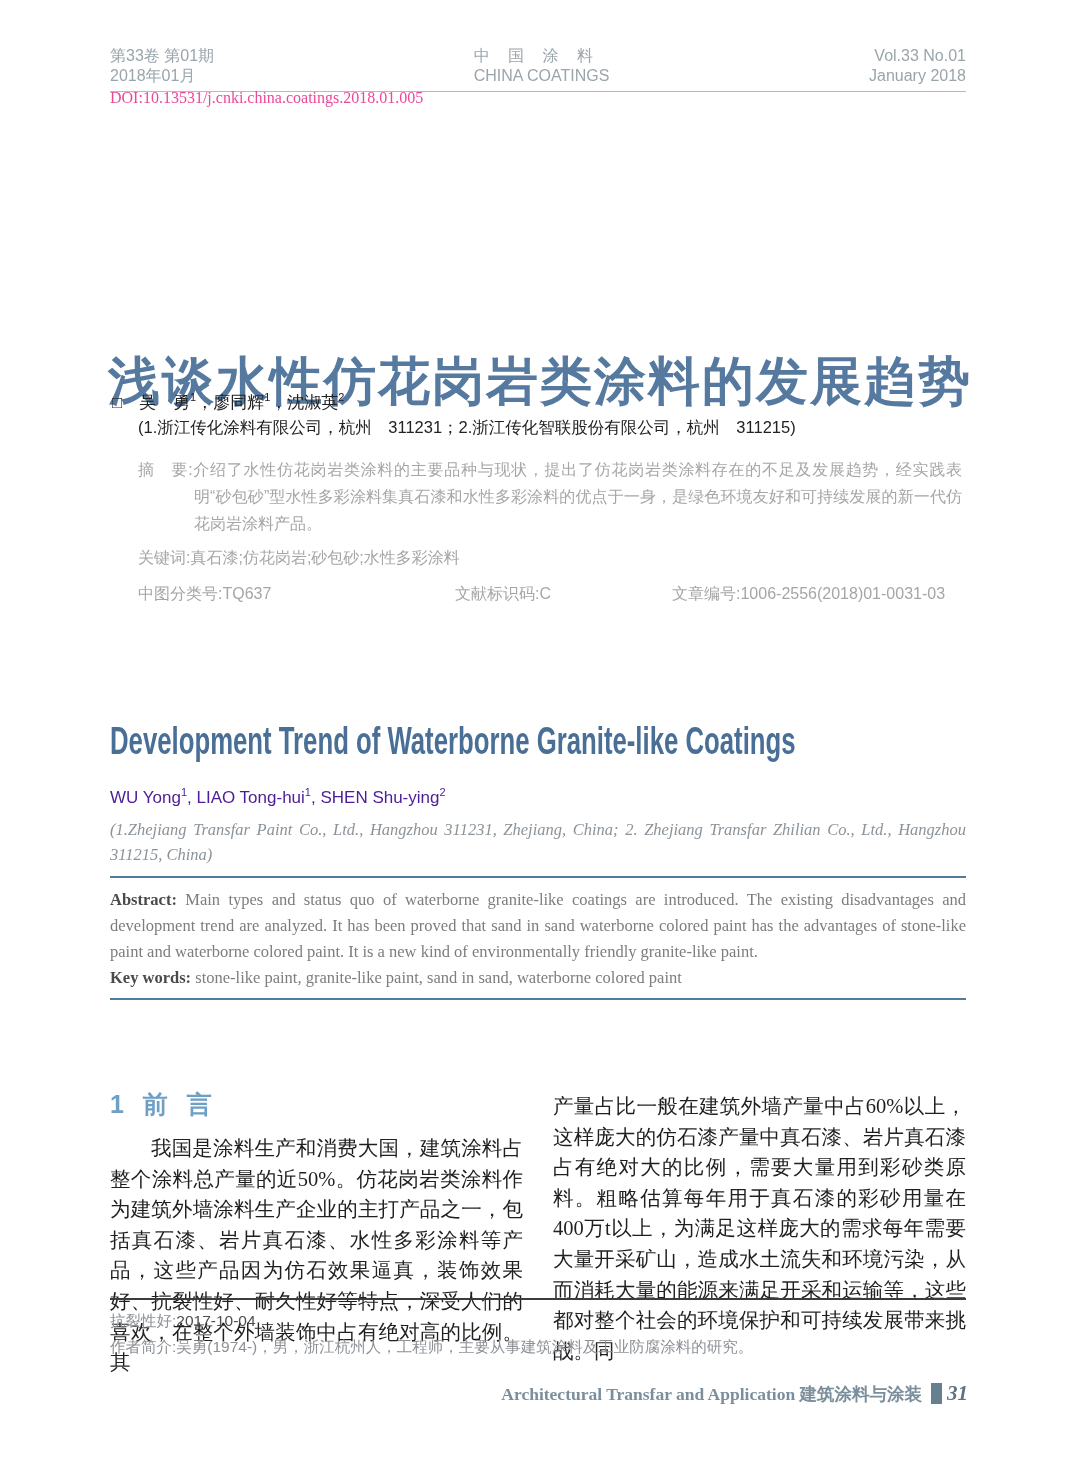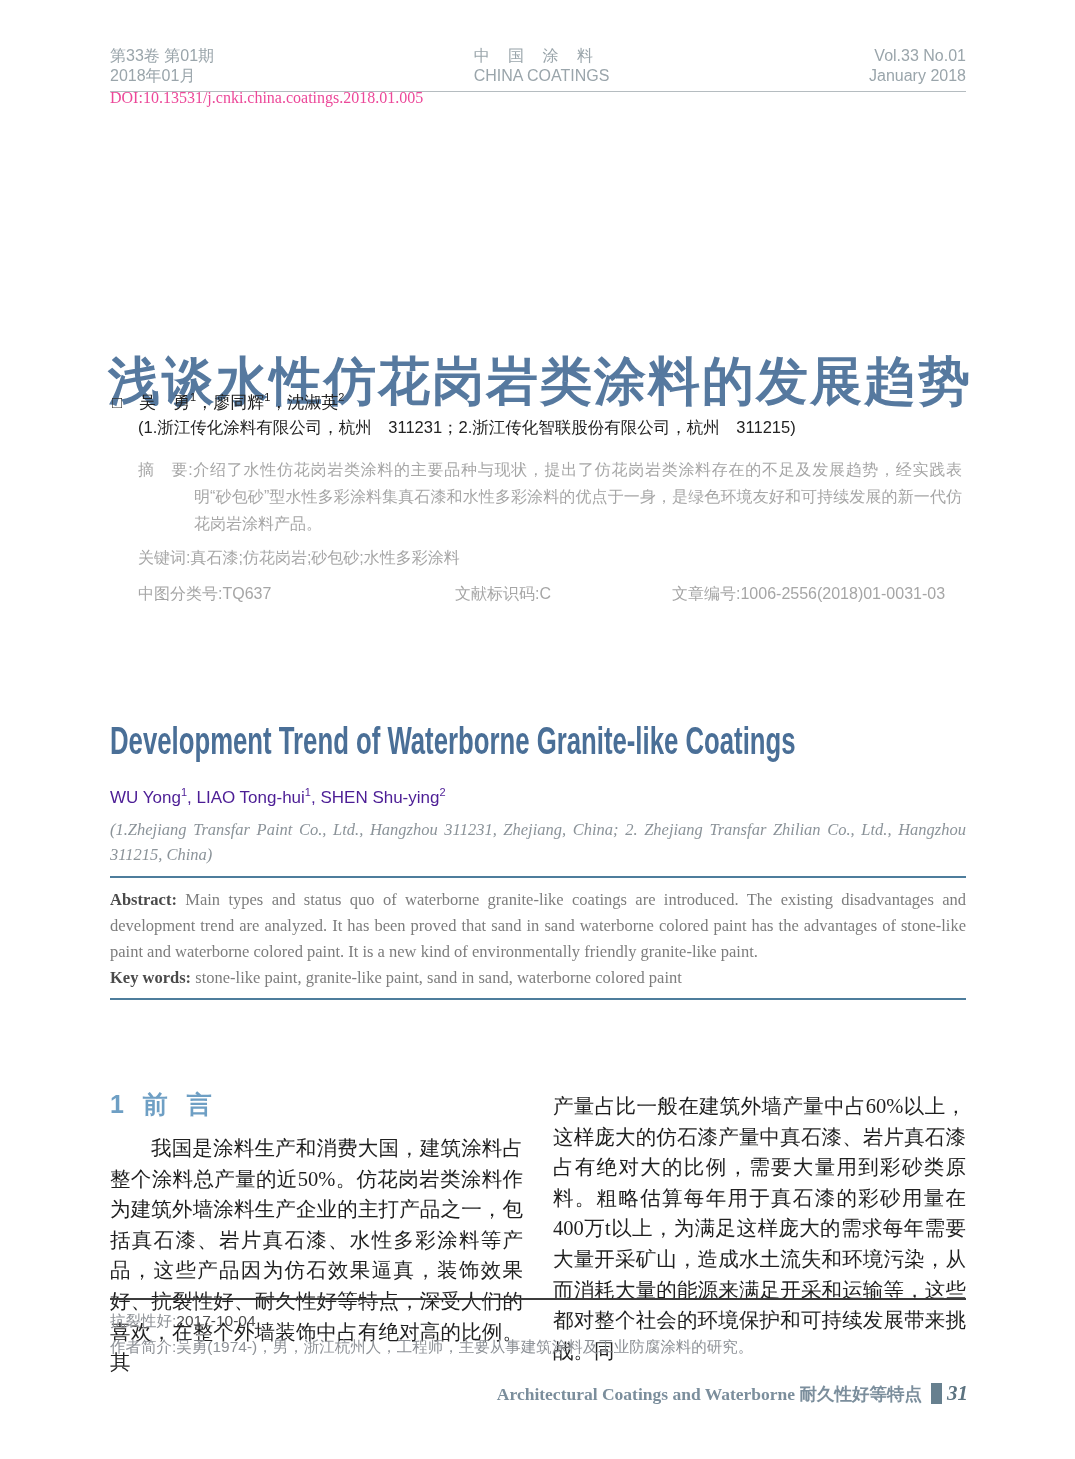--- a/index.html
+++ b/index.html
@@ -181,17 +181,17 @@
       <p class="bodytext">产量占比一般在建筑外墙产量中占60%以上，这样庞大的仿石漆产量中真石漆、岩片真石漆占有绝对大的比例，需要大量用到彩砂类原料。粗略估算每年用于真石漆的彩砂用量在400万t以上，为满足这样庞大的需求每年需要大量开采矿山，造成水土流失和环境污染，从而消耗大量的能源来满足开采和运输等，这些都对整个社会的环境保护和可持续发展带来挑战。同</p>
     </div>
   </div>
 
   <div class="footnote">
     <p><span>抗裂性好:</span><span class="fn-dark">2017-10-04</span></p>
     <p><span>作者简介:</span><span>吴勇(1974-)，男，浙江杭州人，工程师，主要从事建筑涂料及工业防腐涂料的研究。</span></p>
   </div>
 
   <div class="page-footer">
-    <span>Architectural Coatings and Waterborne</span>
-    <span>耐久性好等特点</span><span class="footer-bar"></span><span class="footer-page">31</span>
+    <span>Architectural Transfar and Application</span>
+    <span>建筑涂料与涂装</span><span class="footer-bar"></span><span class="footer-page">31</span>
   </div>
 
 </div>
 
 </body></html>

